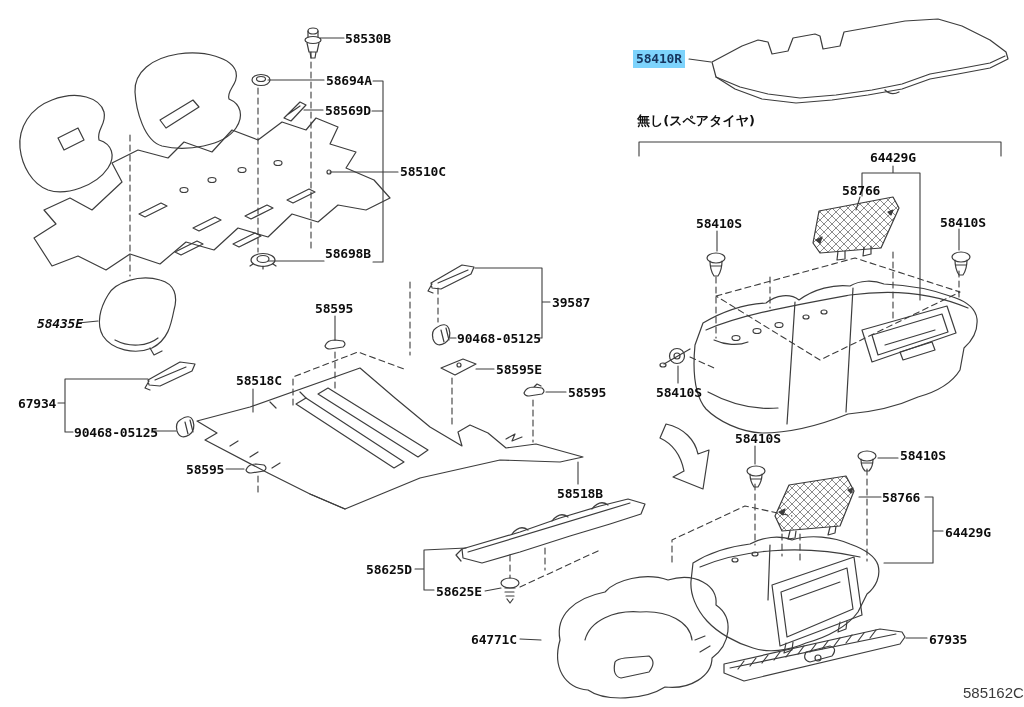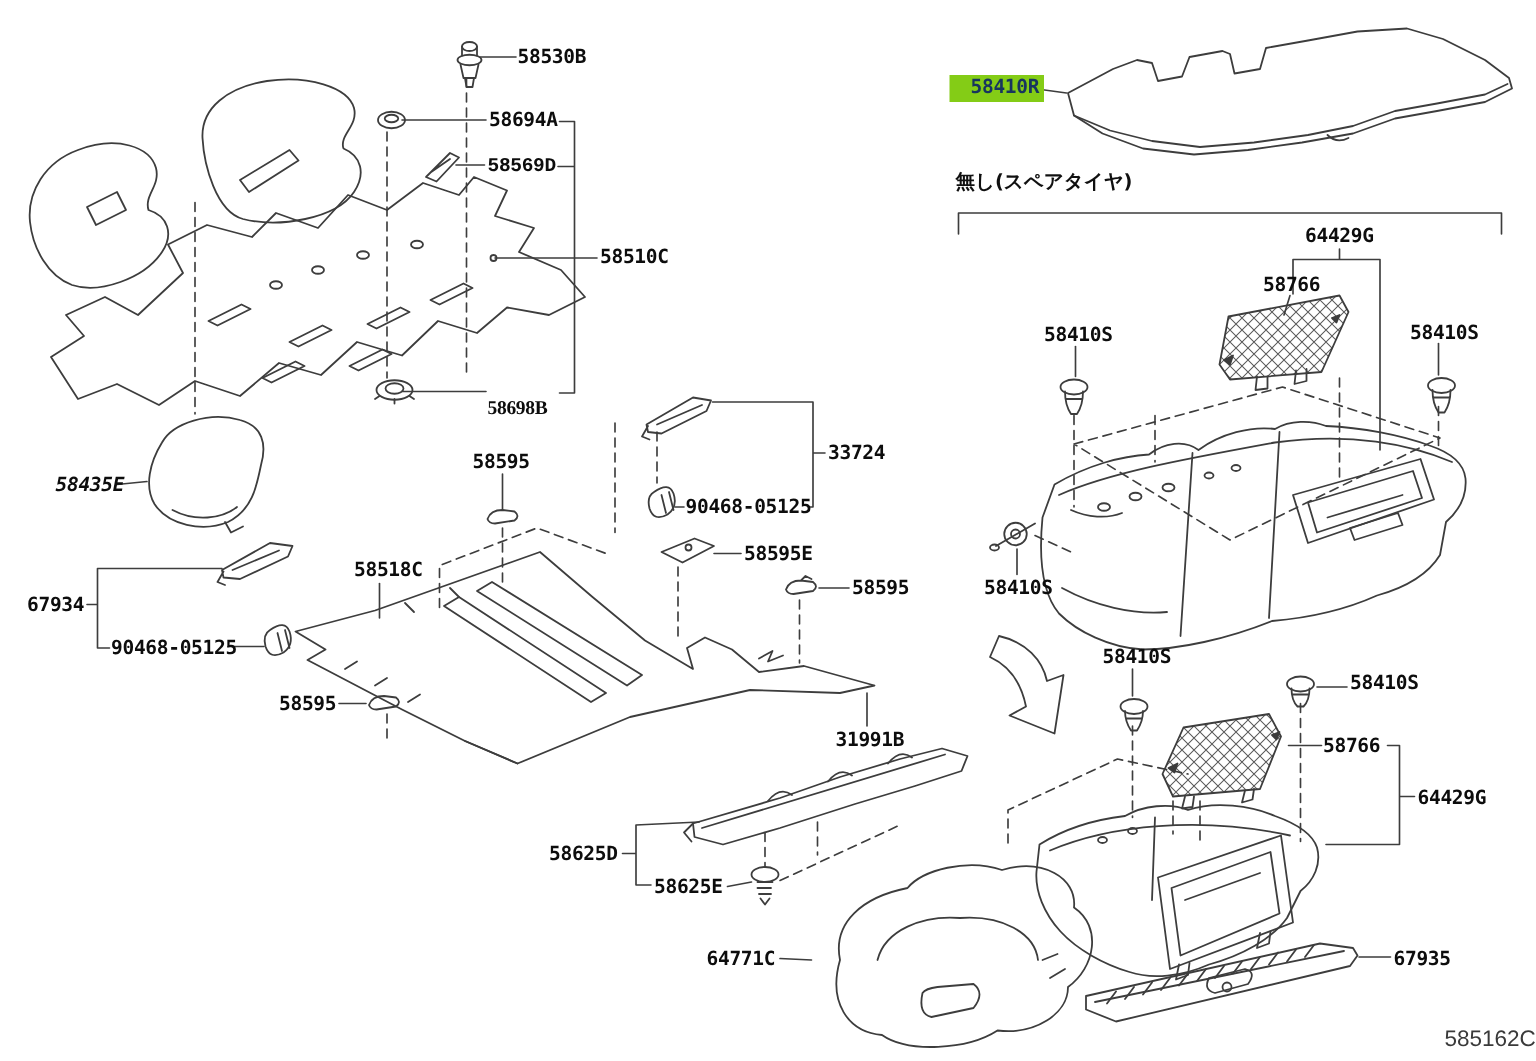--- a/index.html
+++ b/index.html
@@ -7,23 +7,23 @@
   .stage svg{position:absolute;left:0;top:0;}
   .part-label{
     position:absolute;
     font:700 13px "DejaVu Sans Mono", monospace;
     letter-spacing:-0.2px;
     line-height:15px;
     color:#0d0d0d;
     white-space:nowrap;
   }
   .part-label.highlighted{
-    background:#84cc16;
+    background:#7dd3fc;
     color:#17355f;
-    padding:1px 3px 2px 14px;
+    padding:1px 3px 2px 3px;
     margin-left:-3px;
     margin-top:-2px;
   }
   .jp-note{
     position:absolute;left:637px;top:112px;
     font:700 13px "DejaVu Sans", sans-serif;
     color:#101010;white-space:nowrap;
   }
   .diagram-code{
     position:absolute;left:963px;top:684px;
@@ -279,34 +279,34 @@
       <path d="M867,469 L867,561"></path>
       <path d="M800,534 L800,560 M782,534 L782,556"></path>
       <path d="M672,562 L672,540 L745,506 L792,516"></path>
     </g>
   </g>
 </svg>
 
   <div id="label-layer">
       <div class="part-label" style="left: 345px; top: 31px;">58530B</div>
       <div class="part-label" style="left: 326px; top: 73px;">58694A</div>
-      <div class="part-label" style="left: 325px; top: 103px; font-family: Liberation Mono, monospace;">58569D</div>
+      <div class="part-label" style="left: 325px; top: 103px;">58569D</div>
       <div class="part-label" style="left: 400px; top: 164px; text-align: center;">58510C</div>
-      <div class="part-label" style="left: 325px; top: 264px; font-family: Liberation Serif, serif;">58698B</div>
+      <div class="part-label" style="left: 325px; top: 246px;">58698B</div>
       <div class="part-label" style="left: 37px; top: 316px; font-style: italic;">58435E</div>
       <div class="part-label" style="left: 315px; top: 301px;">58595</div>
-      <div class="part-label" style="left: 552px; top: 295px;">33724</div>
+      <div class="part-label" style="left: 552px; top: 295px;">39587</div>
       <div class="part-label" style="left: 457px; top: 331px;">90468-05125</div>
       <div class="part-label" style="left: 496px; top: 362px;">58595E</div>
       <div class="part-label" style="left: 568px; top: 385px;">58595</div>
       <div class="part-label" style="left: 236px; top: 373px;">58518C</div>
       <div class="part-label" style="left: 18px; top: 396px;">67934</div>
       <div class="part-label" style="left: 74px; top: 425px;">90468-05125</div>
       <div class="part-label" style="left: 186px; top: 462px;">58595</div>
-      <div class="part-label" style="left: 557px; top: 486px;">31991B</div>
+      <div class="part-label" style="left: 557px; top: 486px;">58518B</div>
       <div class="part-label" style="left: 366px; top: 562px;">58625D</div>
       <div class="part-label" style="left: 436px; top: 584px; text-align: right;">58625E</div>
       <div class="part-label" style="left: 471px; top: 632px;">64771C</div>
       <div class="part-label highlighted" style="left: 636px; top: 52px;">58410R</div>
       <div class="part-label" style="left: 870px; top: 150px;">64429G</div>
       <div class="part-label" style="left: 842px; top: 183px;">58766</div>
       <div class="part-label" style="left: 696px; top: 216px;">58410S</div>
       <div class="part-label" style="left: 940px; top: 215px;">58410S</div>
       <div class="part-label" style="left: 656px; top: 385px;">58410S</div>
       <div class="part-label" style="left: 735px; top: 431px;">58410S</div>

